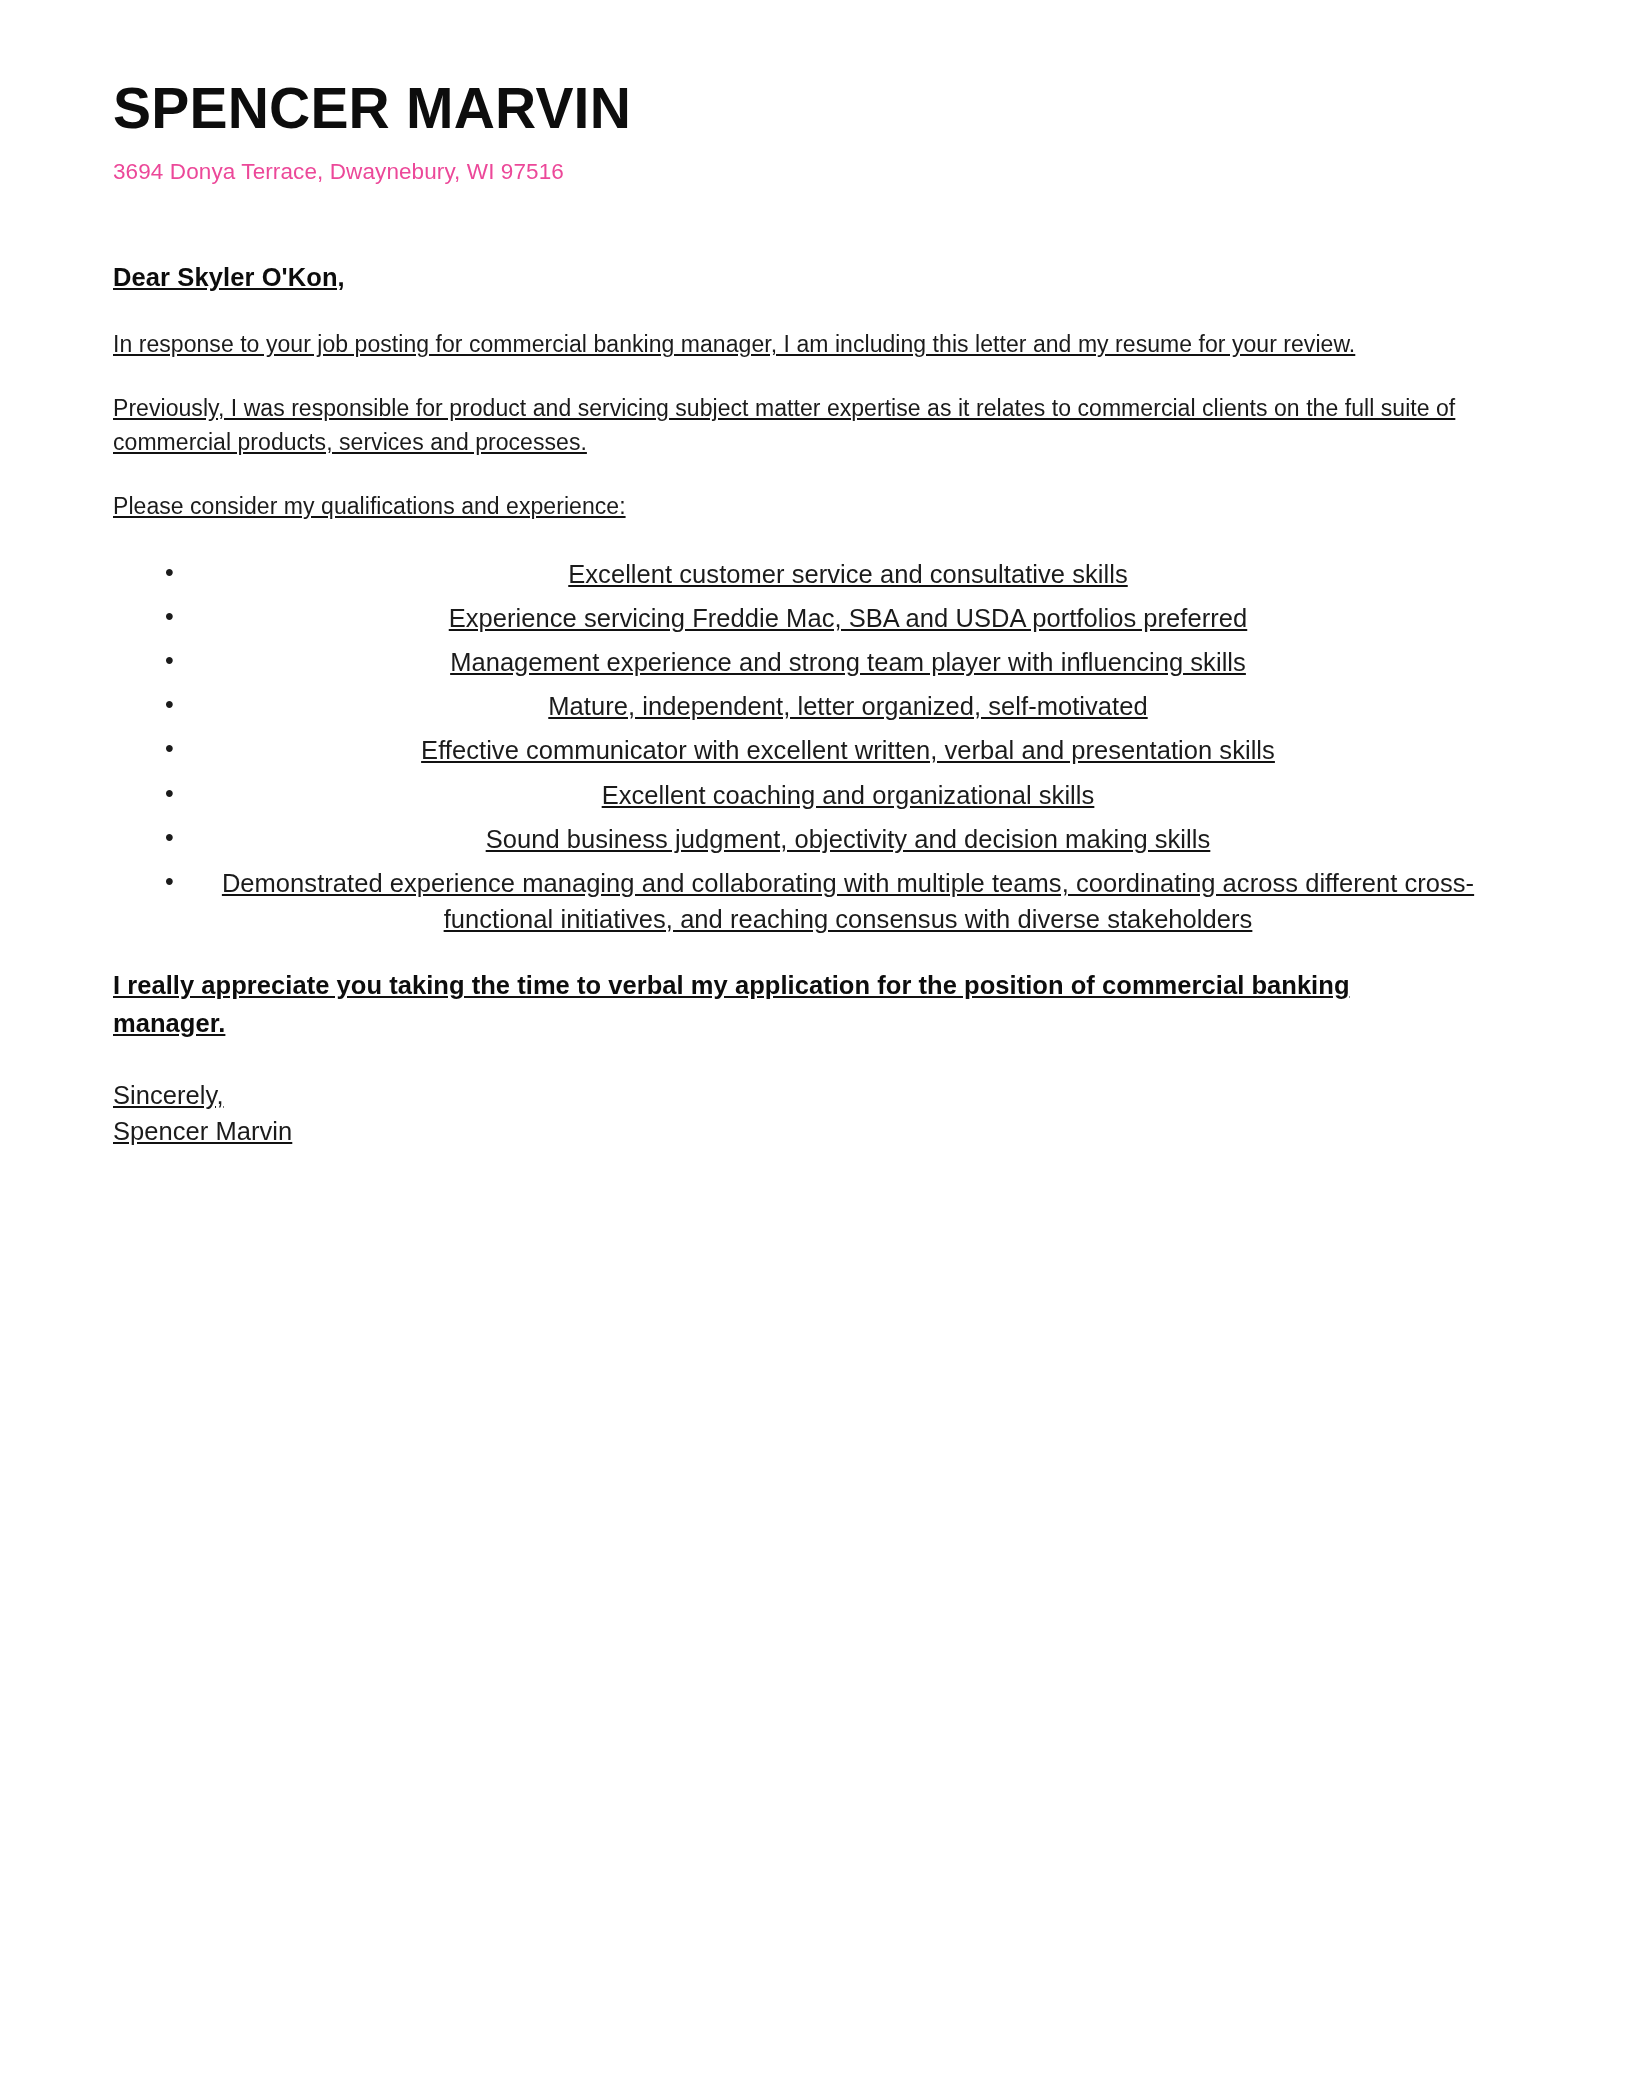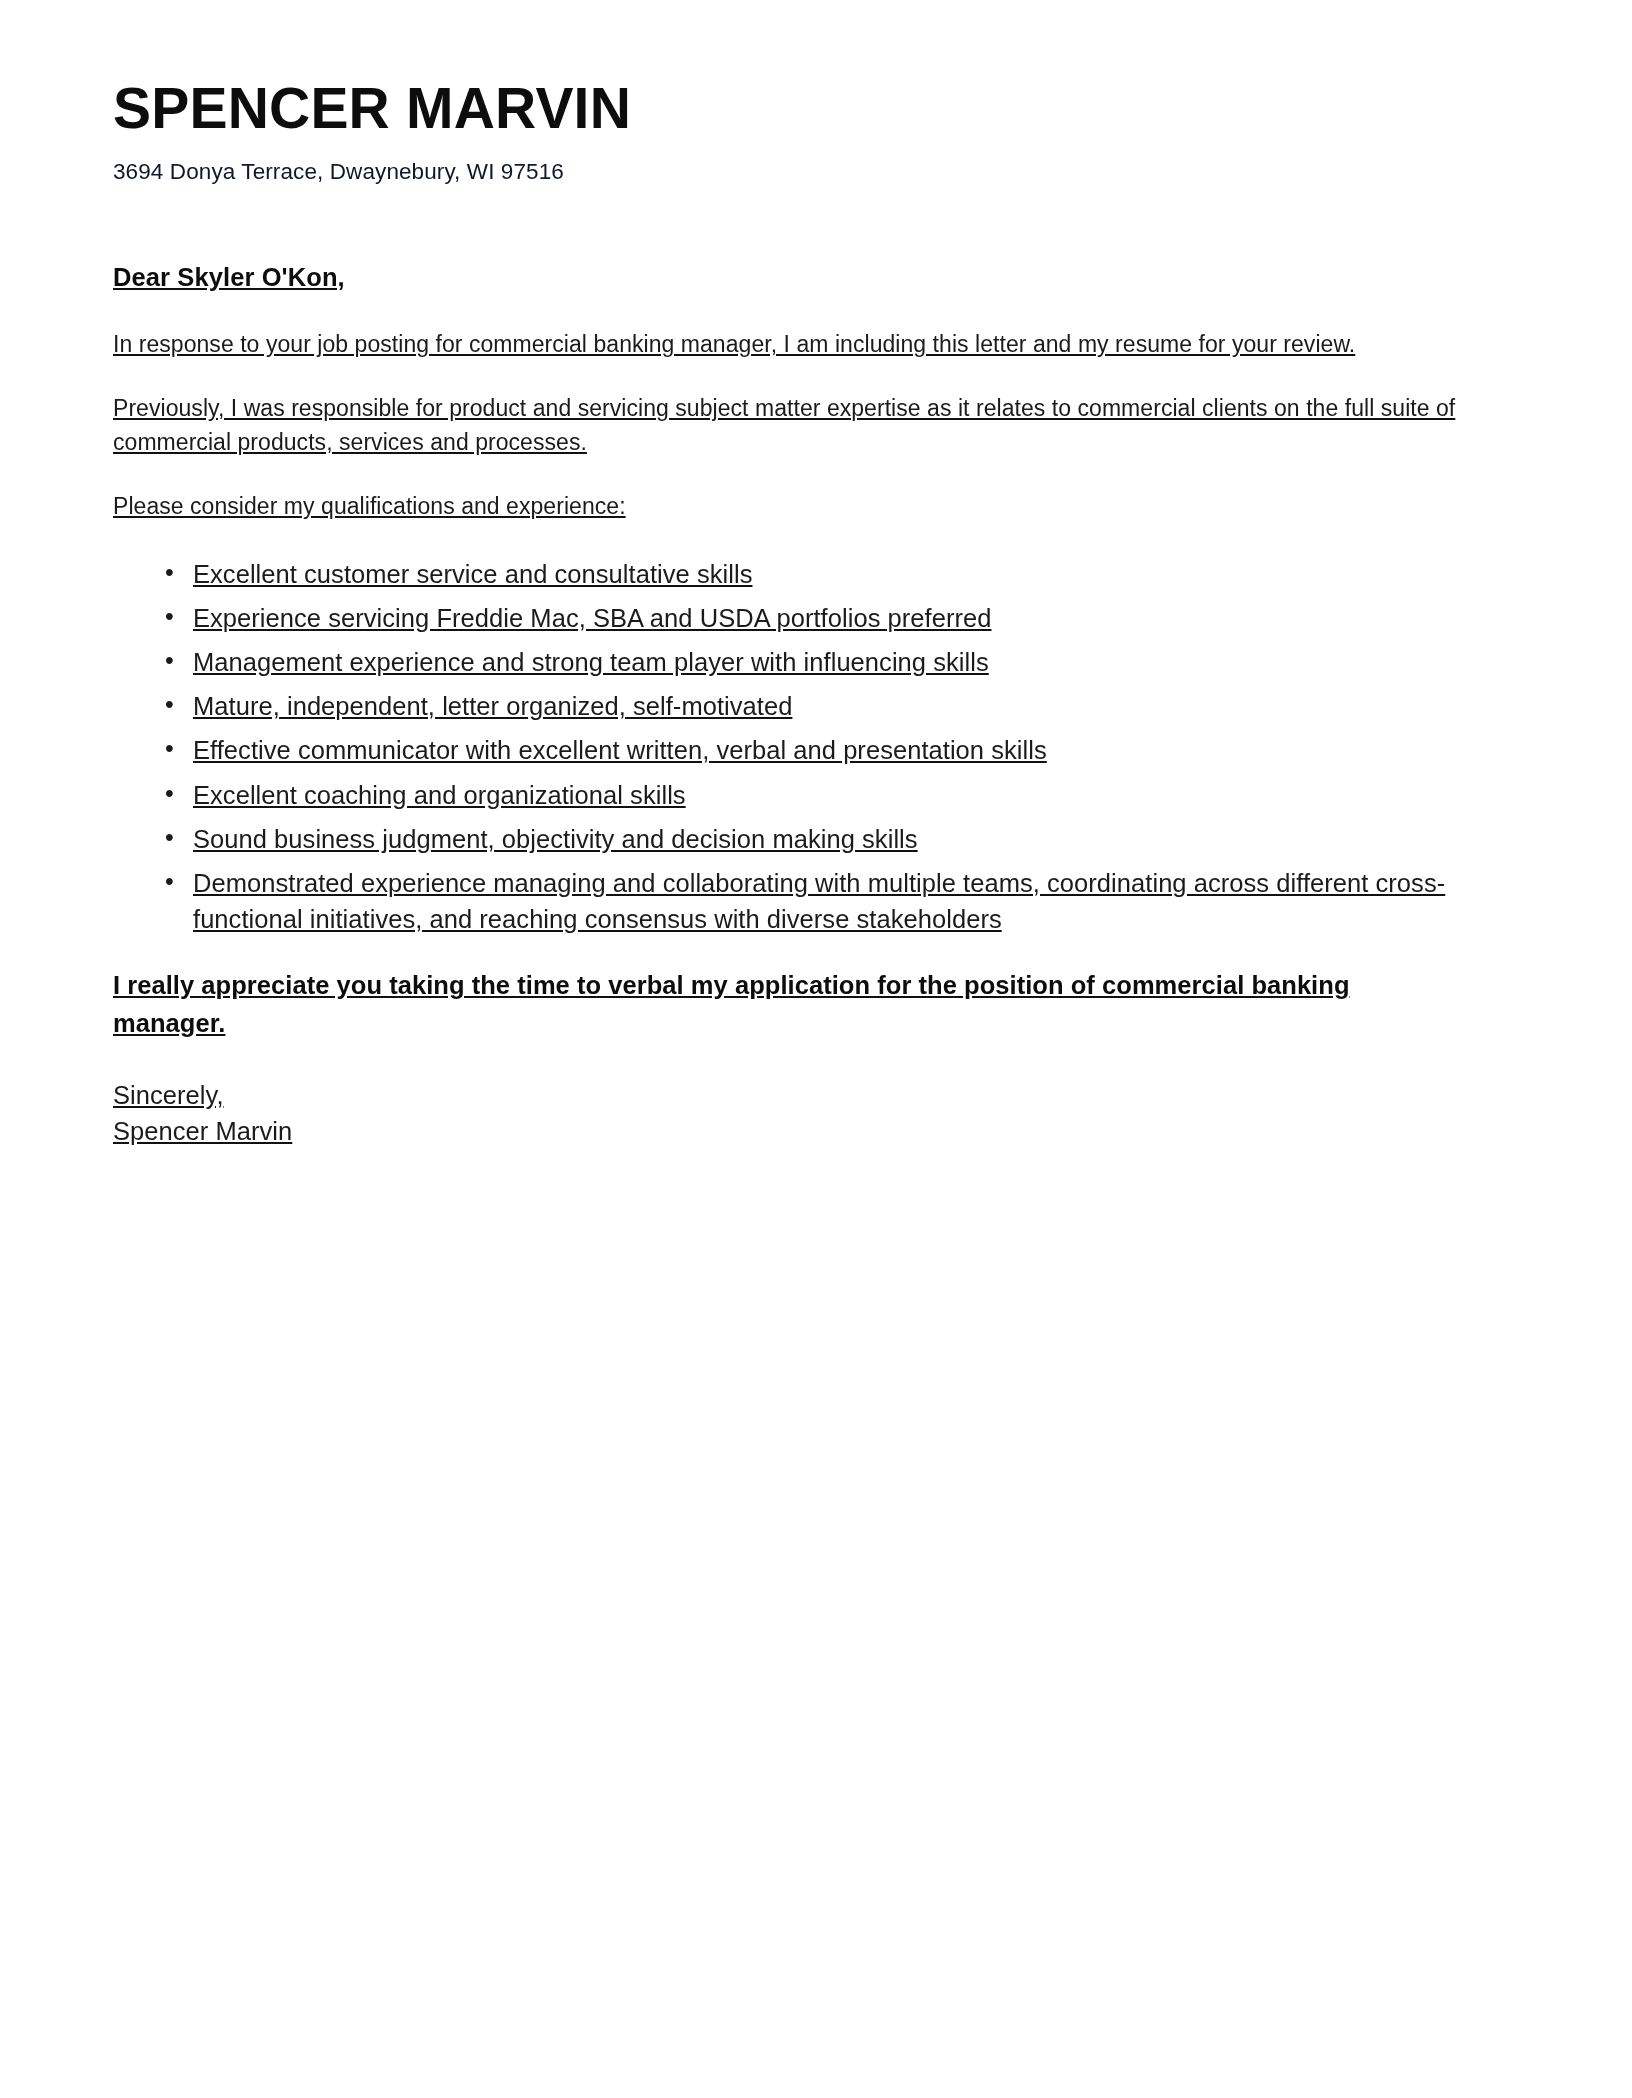--- a/index.html
+++ b/index.html
@@ -41,21 +41,21 @@
     letter-spacing: 0.2px;
     color: #0d0d0d;
     margin: 0 0 0 0;
     padding: 0 0 0 0;
   }
   .address {
     font-family: "Liberation Sans", sans-serif;
     font-weight: 400;
     font-size: 22.5px;
     line-height: 1.45;
-    color: #0f172a;
+    color: #ec4899;
     margin: 16px 0 12px 0;
     letter-spacing: 0.1px;
   }
   .body-block {
     margin-top: 70px;
     width: 1390px;
     text-decoration: underline;
   }
   .salutation {
     font-family: "Liberation Sans", sans-serif;
@@ -77,20 +77,21 @@
     letter-spacing: 0.05px;
   }
   p.para.lead-in {
     margin-bottom: 32px;
   }
   ul.qualifications {
     margin: 0 0 24px 0;
     padding: 0 0 0 52px;
     list-style: none;
     max-width: 1400px;
+    text-align: center;
   }
   ul.qualifications li {
     position: relative;
     font-family: "Liberation Sans", sans-serif;
     font-weight: 400;
     font-size: 25.5px;
     line-height: 1.42;
     color: #1b1b1b;
     margin: 0 0 8px 0;
     padding-left: 28px;

